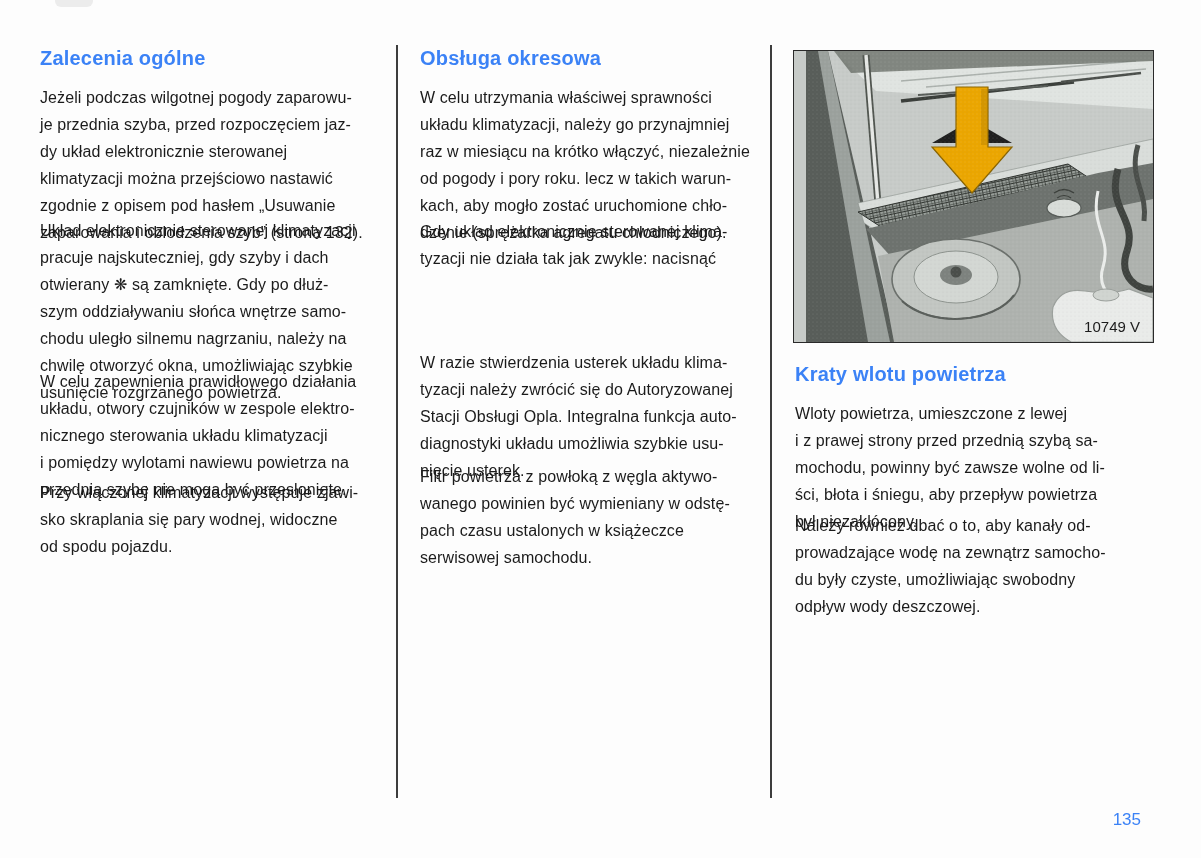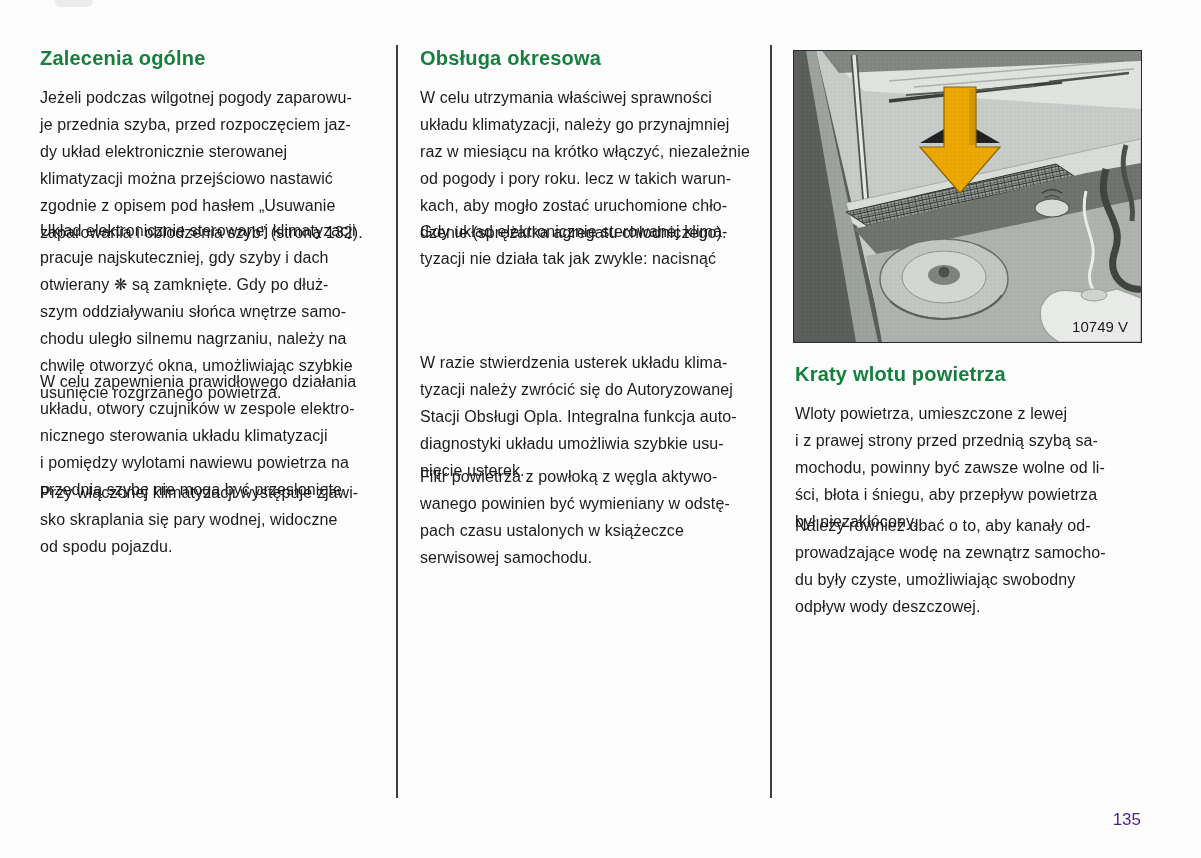--- a/index.html
+++ b/index.html
@@ -38,49 +38,50 @@
     background: #3d3d3d;
   }
   .divider-1 { left: 396px; }
   .divider-2 { left: 770px; }
   h2.heading {
     position: absolute;
     margin: 0;
     font-size: 20px;
     font-weight: 700;
     letter-spacing: 0.2px;
-    color: #15803d;
+    color: #3b82f6;
     white-space: nowrap;
   }
   .para {
     position: absolute;
     margin: 0;
     font-size: 16px;
     line-height: 27px;
     letter-spacing: 0.1px;
     white-space: pre-line;
   }
   .para .seg      { display: block; white-space: pre-line; }
   .para .seg-line { display: block; white-space: pre; }
   .para b { font-weight: 700; }
   .figure-frame {
     position: absolute;
     left: 793px; top: 50px;
     width: 347px; height: 291px;
     border: 1px solid #2a2a2a;
     box-sizing: content-box;
     background: #c7cbc8;
+    padding-left: 12px;
   }
   .figure-frame svg { display: block; }
   .page-number {
     position: absolute;
     right: 60px;
     top: 810px;
     font-size: 17px;
-    color: #4c1d95;
+    color: #3b82f6;
   }
 </style>
 </head>
 <body>
 
 <div class="page">
 
   <div class="scan-smudge"></div>
 
   <div class="col col-left">

